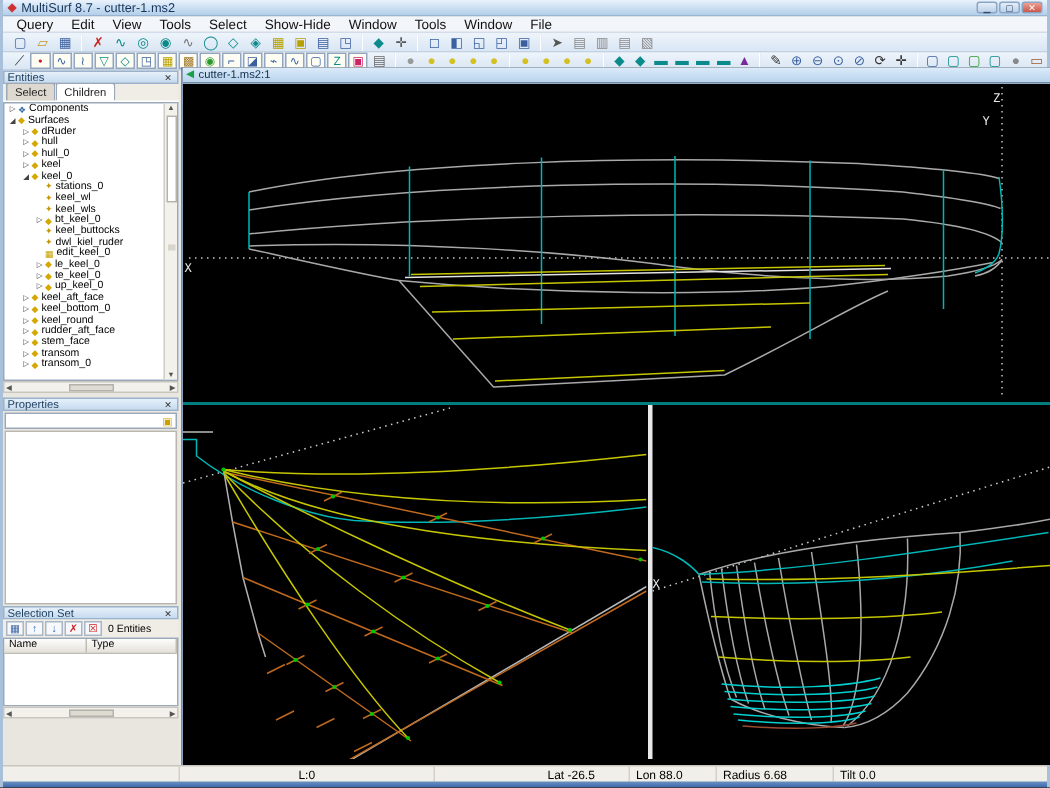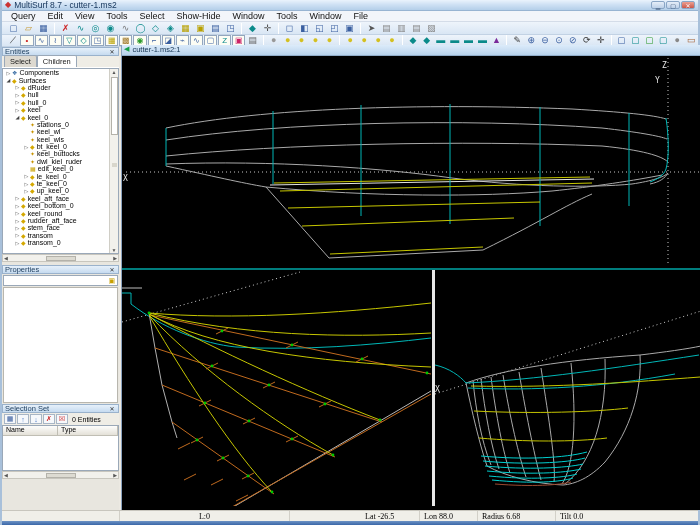--- a/index.html
+++ b/index.html
@@ -71,21 +71,21 @@
   #vptitle .vicon { font-size:7px; color:#18a048; margin-right:3px; }
   #vptitle .vtext { font-size:7.5px; color:#10304f; }
   #canvas { position:relative; width:579px; height:450px; background:#000; overflow:hidden;}
   #tealsep { position:absolute; left:0; top:212px; width:579px; height:2px; background:#007d7d; }
   #vdivider { position:absolute; left:310px; top:214px; width:3px; height:236px; background:#e8e8e8; }
   svg { position:absolute; }
   svg text { font-family:"DejaVu Sans Mono", monospace; font-size:8px; fill:#e8e8e8; }
 
   
   #statusbar { position:absolute; left:0; top:510px; width:100%; height:11px; background:#f0efe9;
-    border-top:1px solid #c8c6be; display:flex; font-size:8px; color:#000; align-items:center;font-family:Liberation Serif, serif;}
+    border-top:1px solid #c8c6be; display:flex; font-size:8px; color:#000; align-items:center;}
   .ssec { height:100%; display:flex; align-items:center; padding:0 4px; border-right:1px solid #d2d0c8; }
   #bottombar { position:absolute; left:0; top:521px; width:100%; height:4px;
     background:linear-gradient(#6c92c4,#3a67a8); }
 </style>
 </head>
 <body>
 
 <div id="win">
 
   <div id="titlebar">

